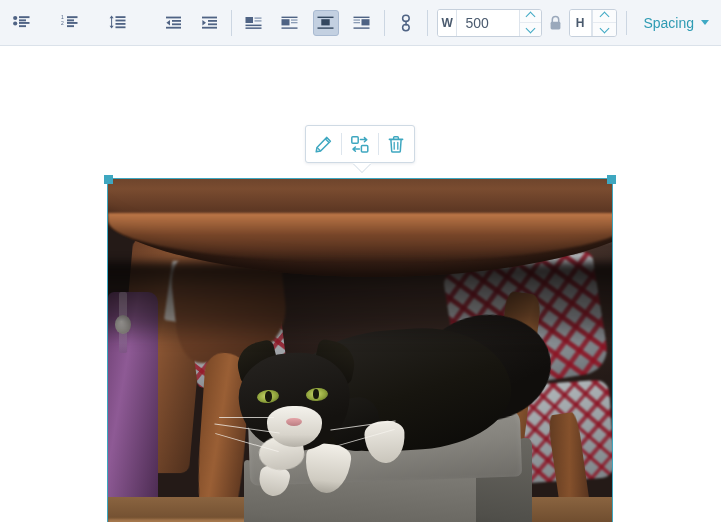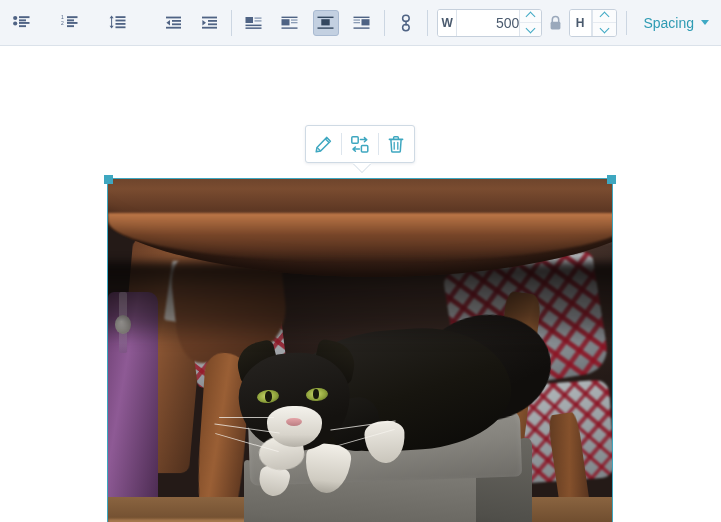--- a/index.html
+++ b/index.html
@@ -74,21 +74,20 @@
     border-right: 1px solid #dde4ec;
     background: #ffffff;
   }
   .dim-input {
     width: 62px;
     border: none; outline: none;
     font-family: "Liberation Sans", sans-serif;
     font-size: 14px; color: #4a5a6e;
     padding-left: 8px;
     background: #ffffff;
-    text-align: right;
   }
   .spin {
     width: 26px;
     border-left: 1px solid #dde4ec;
     display: flex; flex-direction: column;
     background: #fbfcfd;
   }
   .spin-btn {
     flex: 1;
     display: flex; align-items: center; justify-content: center;

